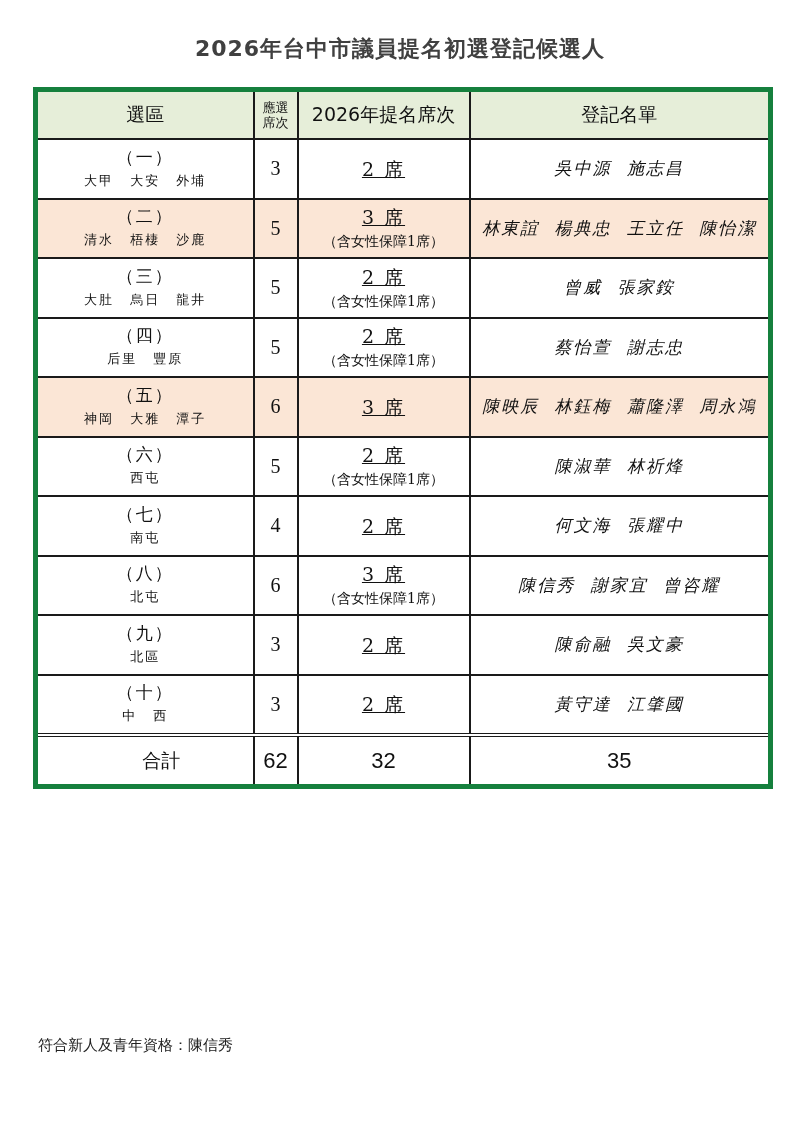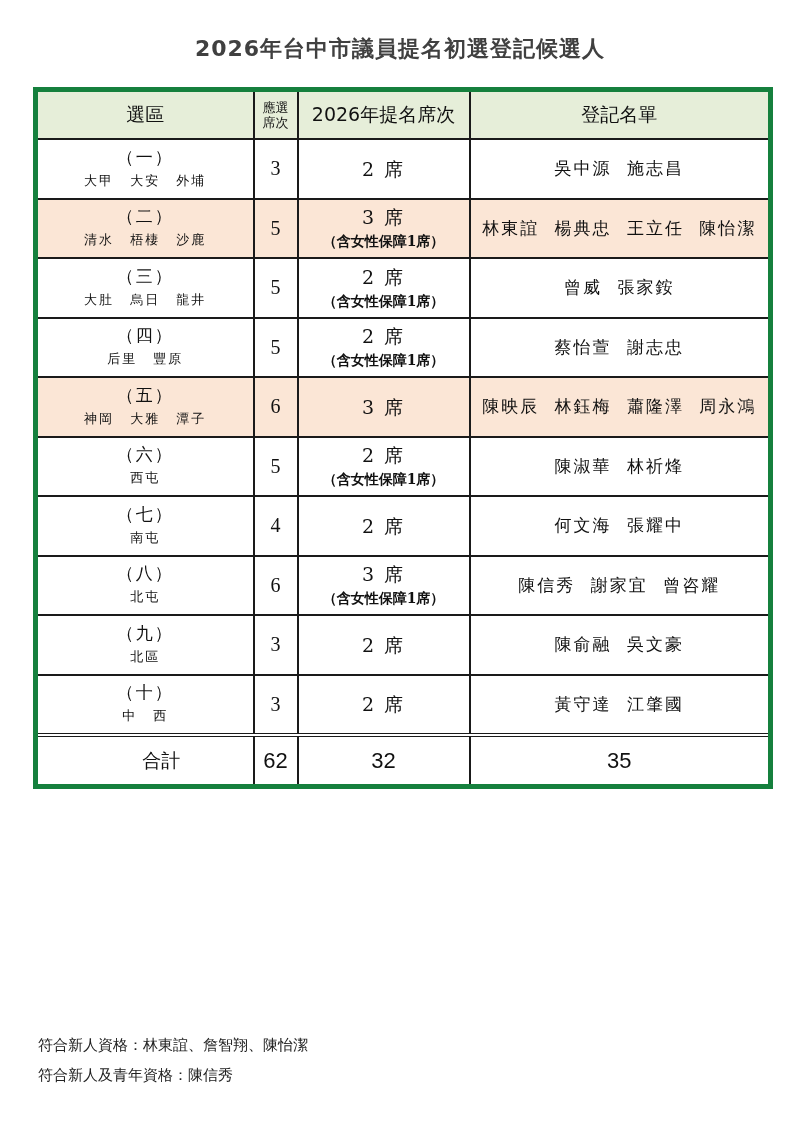--- a/index.html
+++ b/index.html
@@ -8,23 +8,23 @@
     table.main { position: absolute; top: 79px; left: 33px; width: 735px; border-collapse: collapse; table-layout: fixed; border: 5px solid #15803d; margin-top: 8px; }
     table.main td, table.main th { border: 2px solid #1a1a1a; padding: 0; text-align: center; vertical-align: middle; }
     col.c1 { width: 218px; } col.c2 { width: 44px; } col.c3 { width: 172px; } col.c4 { width: 301px; }
     thead th { background: #e6eed9; height: 46px; font-weight: normal; font-size: 19px; font-family: "DejaVu Sans", "Liberation Sans", sans-serif; }
     thead th.small { font-size: 13px; line-height: 15px; }
     tbody td { height: 57.5px; font-size: 17px; }
     tr.hl td { background: #fbe6d6; }
     .num { font-size: 20px; font-family: "Liberation Serif", "DejaVu Serif", serif; }
     .dist-idx { display: block; font-size: 17px; line-height: 24px; letter-spacing: 2px; }
     .dist-area { display: block; font-size: 13px; line-height: 24px; letter-spacing: 2px; word-spacing: 10px; }
-    .seats-main { display: block; font-size: 19px; line-height: 26px; letter-spacing: 2px; }
-    .seats-note { display: block; font-size: 14px; line-height: 22px; font-weight: bold; }
-    td.names { text-align: left; padding-left: 6px; font-size: 17px; letter-spacing: 2px; word-spacing: 8px; white-space: nowrap; overflow: hidden; }
+    .seats-main { display: block; font-size: 19px; line-height: 26px; letter-spacing: 2px; text-decoration: underline; }
+    .seats-note { display: block; font-size: 14px; line-height: 22px; }
+    td.names { text-align: left; padding-left: 6px; font-size: 17px; letter-spacing: 2px; word-spacing: 8px; white-space: nowrap; overflow: hidden; font-style: italic; }
     tr.total td { height: 47px; border-top: 4px double #1a1a1a; font-size: 22px; font-family: "Liberation Sans", "DejaVu Sans", sans-serif; }
     tr.total td.total-label { font-family: "DejaVu Sans", "Liberation Sans", sans-serif; font-size: 19px; padding-left: 32px; }
     .notes { position: absolute; top: 1032px; left: 38px; font-family: "DejaVu Sans", "Liberation Sans", sans-serif; font-size: 15px; color: #222; }
     .notes div { height: 30px; line-height: 26px; }
   </style>
 </head>
 <body>
 
 <div class="title">2026年台中市議員提名初選登記候選人</div>
 
@@ -167,15 +167,14 @@
     <tr class="total">
       <td class="total-label">合計</td>
       <td>62</td>
       <td>32</td>
       <td>35</td>
     </tr>
   </tbody>
 </table>
 
 <div class="notes">
-  <div>符合新人資格：林東誼、詹智翔、陳怡潔</div>
   <div>符合新人及青年資格：陳信秀</div>
 </div>
 
 </body></html>

